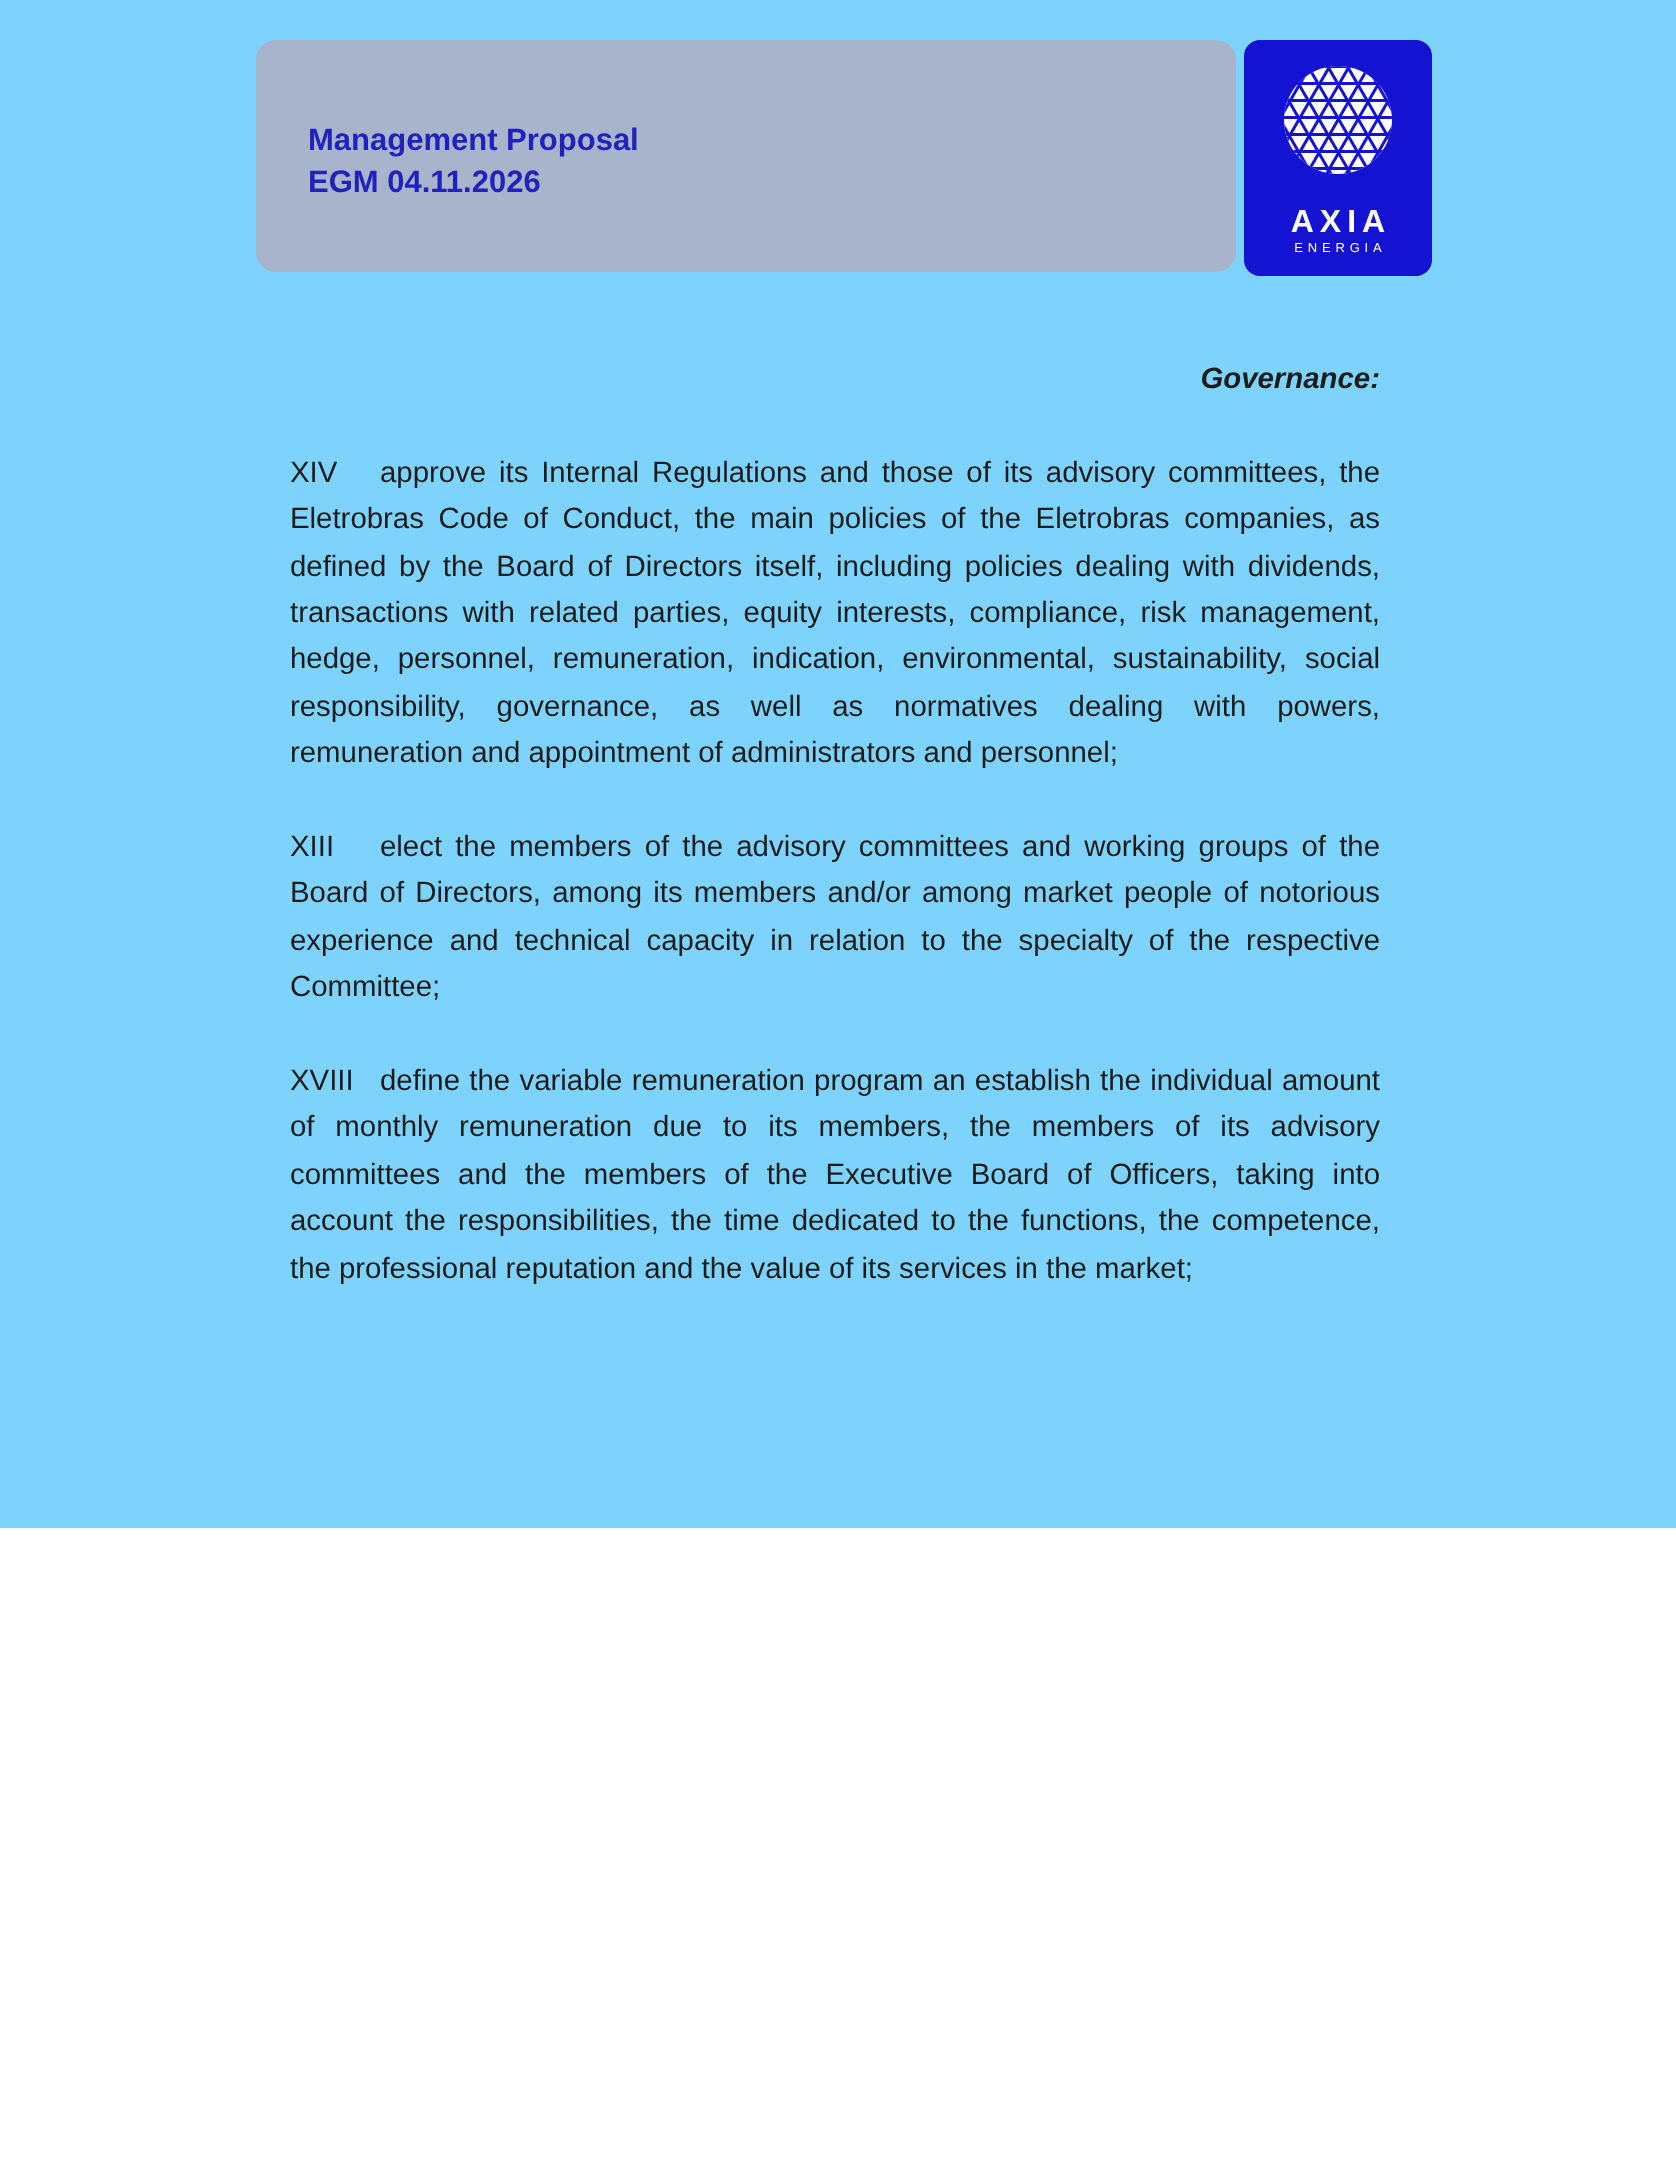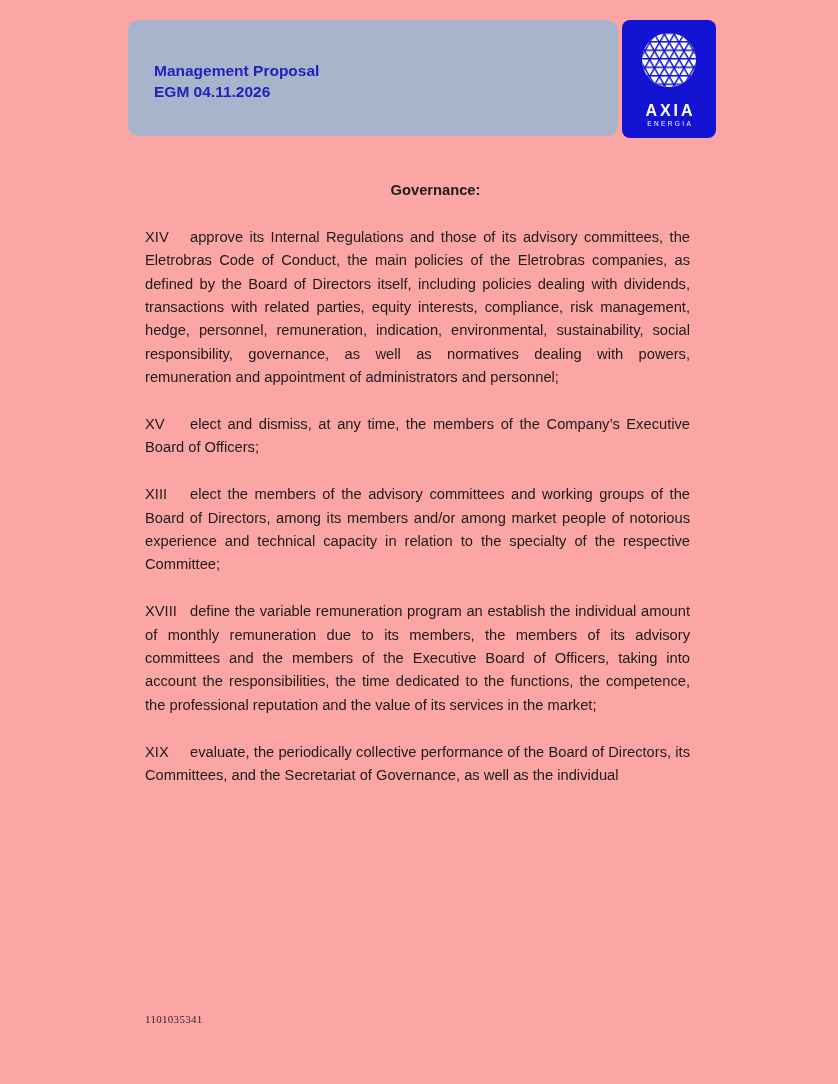--- a/index.html
+++ b/index.html
@@ -1,20 +1,20 @@
 <!DOCTYPE html>
 <html><head>
 <meta charset="utf-8">
 <style>
   html, body { margin: 0; padding: 0; background: #ffffff; }
   .page {
     position: relative;
     width: 838px;
-    height: 1084px;
-    background: #fca5a5;
+    height: 764px;
+    background: #7dd3fc;
     font-family: "Liberation Sans", sans-serif;
     overflow: hidden;
   }
 
   
   .banner {
     position: absolute;
     left: 128px; top: 20px;
     width: 490px; height: 116px;
     background: #a7b4cb;
@@ -64,21 +64,22 @@
     width: 545px;
     font-size: 14.7px;
     line-height: 23.4px;
     color: #1c1c1c;
     text-align: justify;
   }
   .para { margin: 0 0 23.4px 0; }
   .num { display: inline-block; min-width: 45px; }
   .heading {
     font-weight: bold;
-    text-align: center;
+    font-style: italic;
+    text-align: right;
     margin-left: 36px;
   }
 
   
   .doc-footer {
     position: absolute;
     left: 145px; top: 1013px;
     font-family: "Liberation Serif", serif;
     font-size: 11px;
     color: #2b2b2b;
@@ -127,26 +128,24 @@
   </div>
 
   <div class="content">
 
 
 
     <p class="para heading">Governance:</p>
 
     <p class="para"><span class="num">XIV</span><span>approve its Internal Regulations and those of its advisory committees, the Eletrobras Code of Conduct, the main policies of the Eletrobras companies, as defined by the Board of Directors itself, including policies dealing with dividends, transactions with related parties, equity interests, compliance, risk management, hedge, personnel, remuneration, indication, environmental, sustainability, social responsibility, governance, as well as normatives dealing with powers, remuneration and appointment of administrators and personnel;</span></p>
 
-    <p class="para"><span class="num">XV</span><span>elect and dismiss, at any time, the members of the Company’s Executive Board of Officers;</span></p>
 
 
     <p class="para"><span class="num">XIII</span><span>elect the members of the advisory committees and working groups of the Board of Directors, among its members and/or among market people of notorious experience and technical capacity in relation to the specialty of the respective Committee;</span></p>
 
     <p class="para"><span class="num">XVIII</span><span>define the variable remuneration program an establish the individual amount of monthly remuneration due to its members, the members of its advisory committees and the members of the Executive Board of Officers, taking into account the responsibilities, the time dedicated to the functions, the competence, the professional reputation and the value of its services in the market;</span></p>
 
-    <p class="para"><span class="num">XIX</span><span>evaluate, the periodically collective performance of the Board of Directors, its Committees, and the Secretariat of Governance, as well as the individual</span></p>
 
   </div>
 
   <div class="doc-footer">1101035341</div>
 
 </div>
 
 </body></html>

